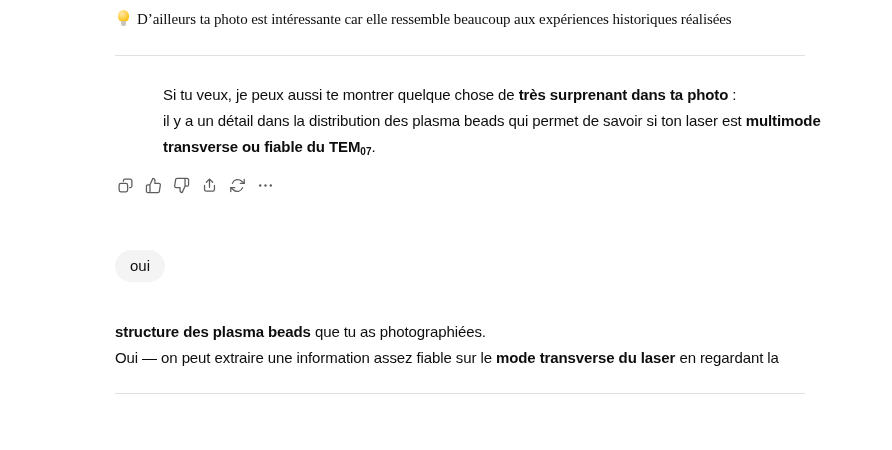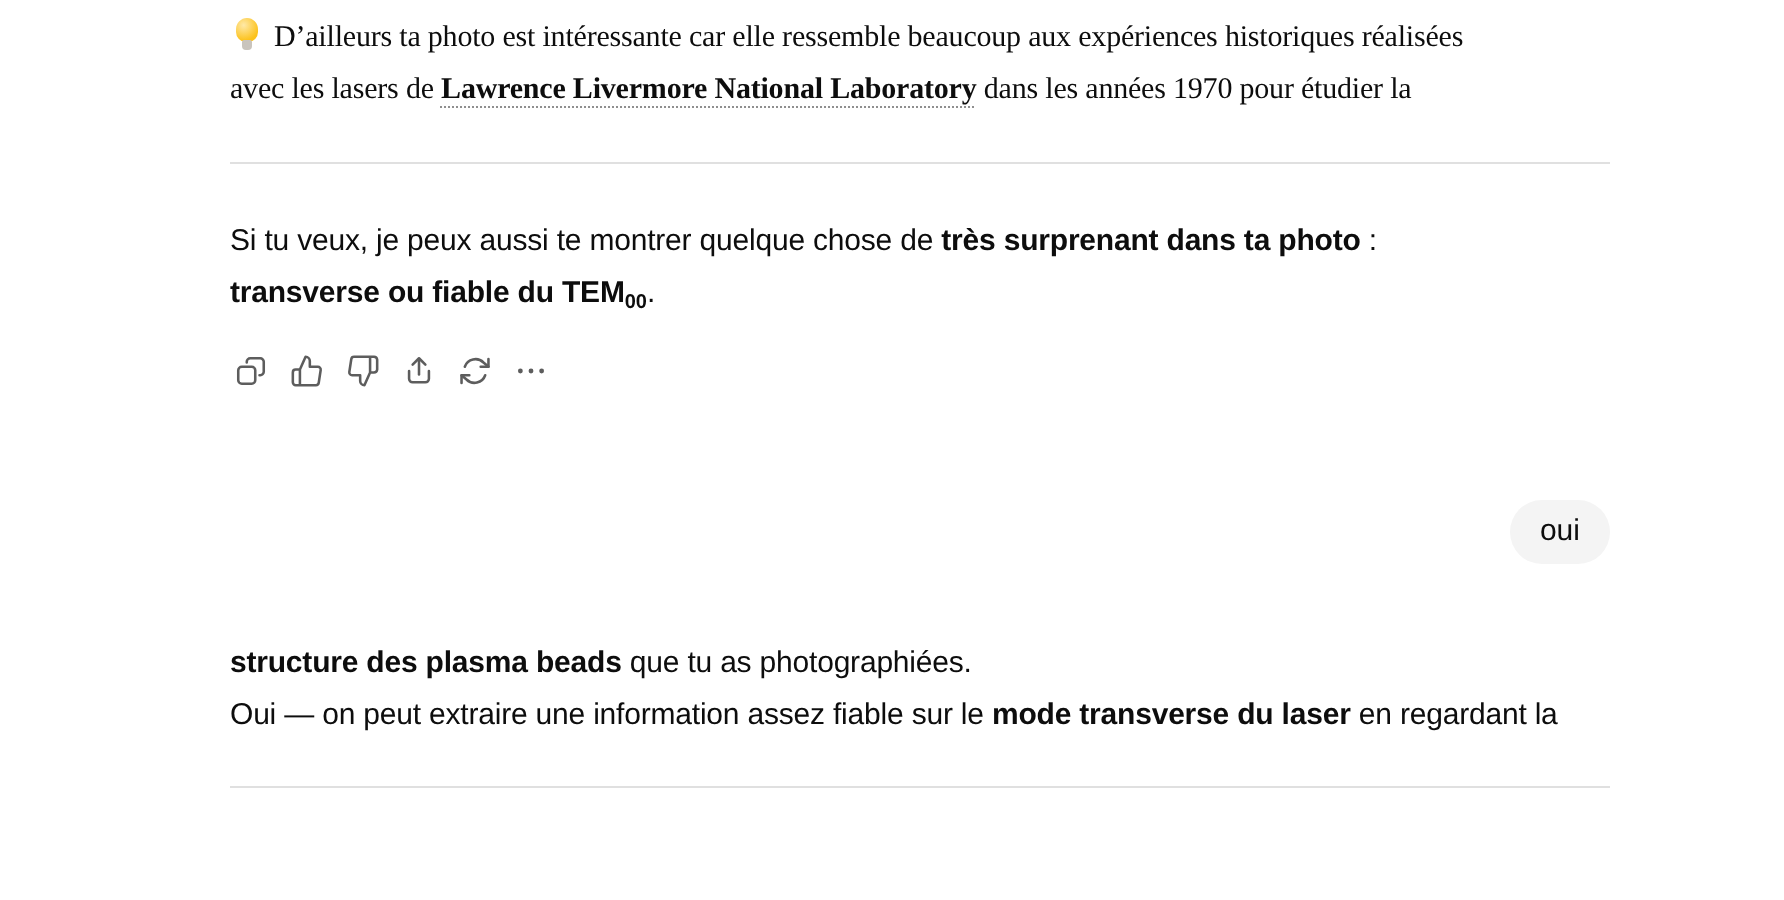--- a/index.html
+++ b/index.html
@@ -52,21 +52,21 @@
     width: 5px; height: 4.5px;
     background: #c9c4bd;
     border-radius: 1px 1px 2px 2px;
   }
   .para-history { padding-top: 6px; font-family: Liberation Serif, serif; }
   .divider {
     height: 0;
     border-top: 1.5px solid #e0e0e0;
   }
   .divider-1 { margin-top: 23px; }
-  .para-offer { margin-top: 26px; }
+  .para-offer { margin-top: 26px; margin-left: 48px; }
   .action-bar {
     margin-top: 10px;
     display: flex;
     align-items: center;
     gap: 8px;
   }
   .icon-btn {
     width: 20px; height: 20px;
     display: flex;
     align-items: center;
@@ -74,49 +74,48 @@
     background: none;
     border: none;
     padding: 0;
     cursor: pointer;
     border-radius: 4px;
   }
   .icon-btn svg { display: block; }
   .user-row {
     margin-top: 55px;
     display: flex;
-    justify-content: flex-end;
   }
   .bubble {
     background: #f4f4f4;
     border-radius: 16px;
     padding: 6px 15px;
     font-size: 15px;
     line-height: 20px;
     color: #0d0d0d;
     letter-spacing: 0;
   }
   .para-answer { margin-top: 37px; }
   .divider-2 { margin-top: 22px; }
 </style>
 </head>
 <body>
 
 <div class="column">
 
   <div class="para para-history">
       <div class="line"><span class="bulb"></span><span>D’ailleurs ta photo est intéressante car elle ressemble beaucoup aux expériences historiques réalisées</span></div>
-      <div class="line"><span>avec les lasers de </span><span class="b u">Lawrence Livermore National Laboratory</span><span> dans les années 1970 pour étudier la</span></div>
     </div>
 
   <div class="divider divider-1"></div>
 
   <div class="para para-offer">
       <div class="line"><span>Si tu veux, je peux aussi te montrer quelque chose de </span><span class="b">très surprenant dans ta photo</span><span>&nbsp;:</span></div>
-      <div class="line"><span class="b">transverse ou fiable du TEM</span><span class="b sub">00</span><span>.</span></div>
+      <div class="line"><span>il y a un détail dans la distribution des plasma beads qui permet de savoir si ton laser est </span><span class="b">multimode</span></div>
+      <div class="line"><span class="b">transverse ou fiable du TEM</span><span class="b sub">07</span><span>.</span></div>
     </div>
 
   <div class="action-bar">
     <button class="icon-btn" aria-label="copy">
       <svg width="17" height="17" viewBox="0 0 24 24" fill="none" stroke="#5d5d5d" stroke-width="1.8" stroke-linecap="round" stroke-linejoin="round">
         <path d="M9 6V5.5A2.5 2.5 0 0 1 11.5 3h7A2.5 2.5 0 0 1 21 5.5v7a2.5 2.5 0 0 1-2.5 2.5H18"></path>
         <rect x="3" y="9" width="12" height="12" rx="2.5" fill="#ffffff"></rect>
       </svg>
     </button>
     <button class="icon-btn" aria-label="thumbs-up">

